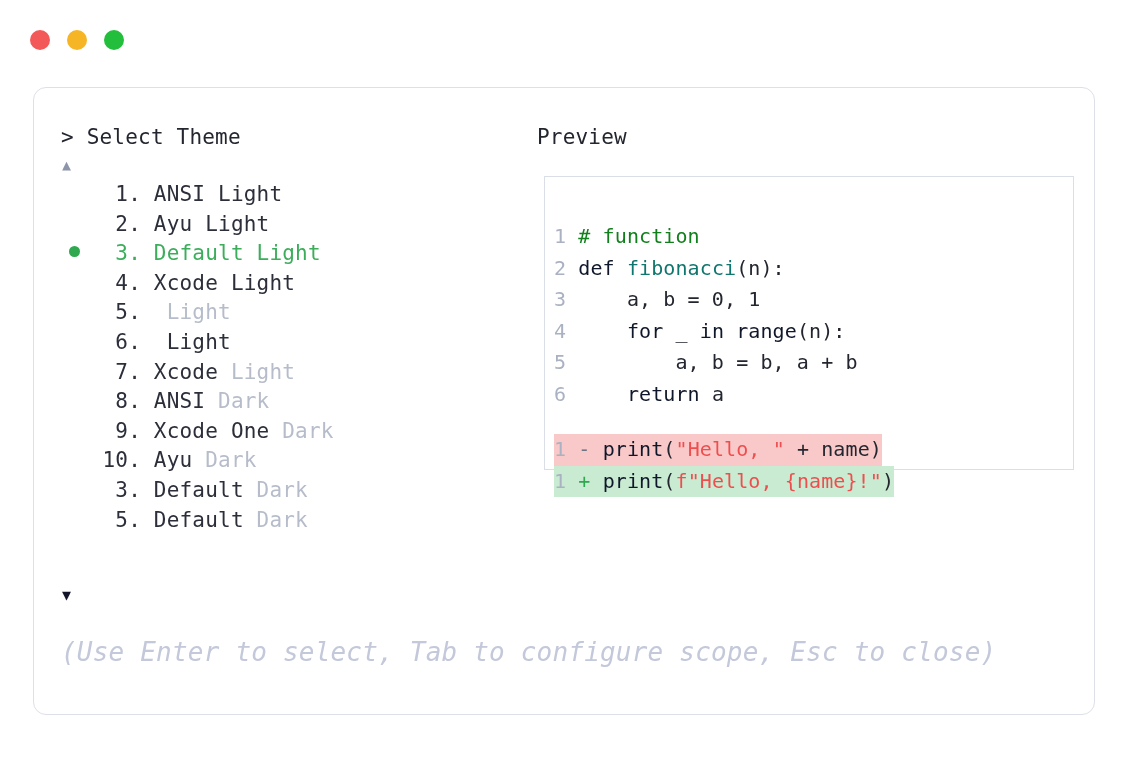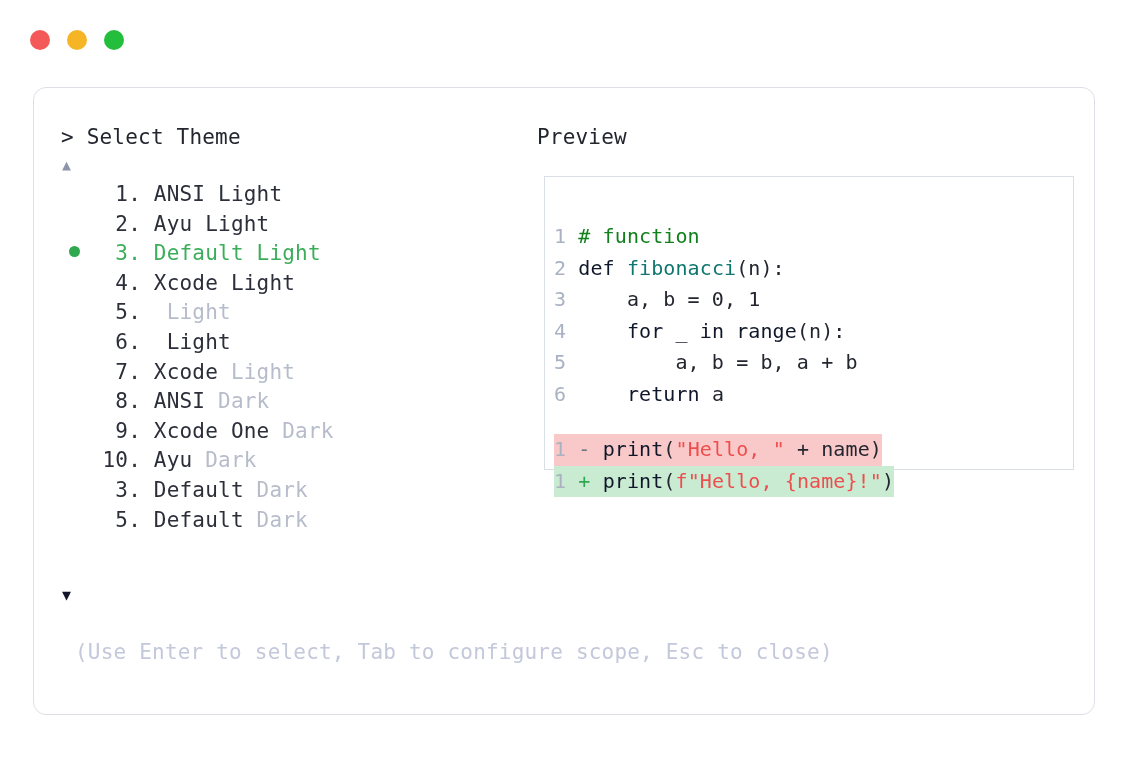--- a/index.html
+++ b/index.html
@@ -132,27 +132,28 @@
   .tvariant.muted { color: #b6bcca; }
   .theme-item.selected .idx,
   .theme-item.selected .dotsep,
   .theme-item.selected .tname,
   .theme-item.selected .tvariant,
   .theme-item.selected .tvariant.muted { color: #3cae5b; }
 
   
   .hint {
     position: absolute;
-    left: 41px;
+    left: 27px;
     top: 549px;
-    font-size: 21px;
+    font-size: 26px;
     line-height: 30px;
     color: #c3c8da;
     letter-spacing: 0.2px;
     white-space: pre;
+    font-style: italic;
   }
 
   
   .preview-box {
     position: absolute;
     left: 510px;
     top: 88px;
     width: 530px;
     height: 294px;
     box-sizing: border-box;

